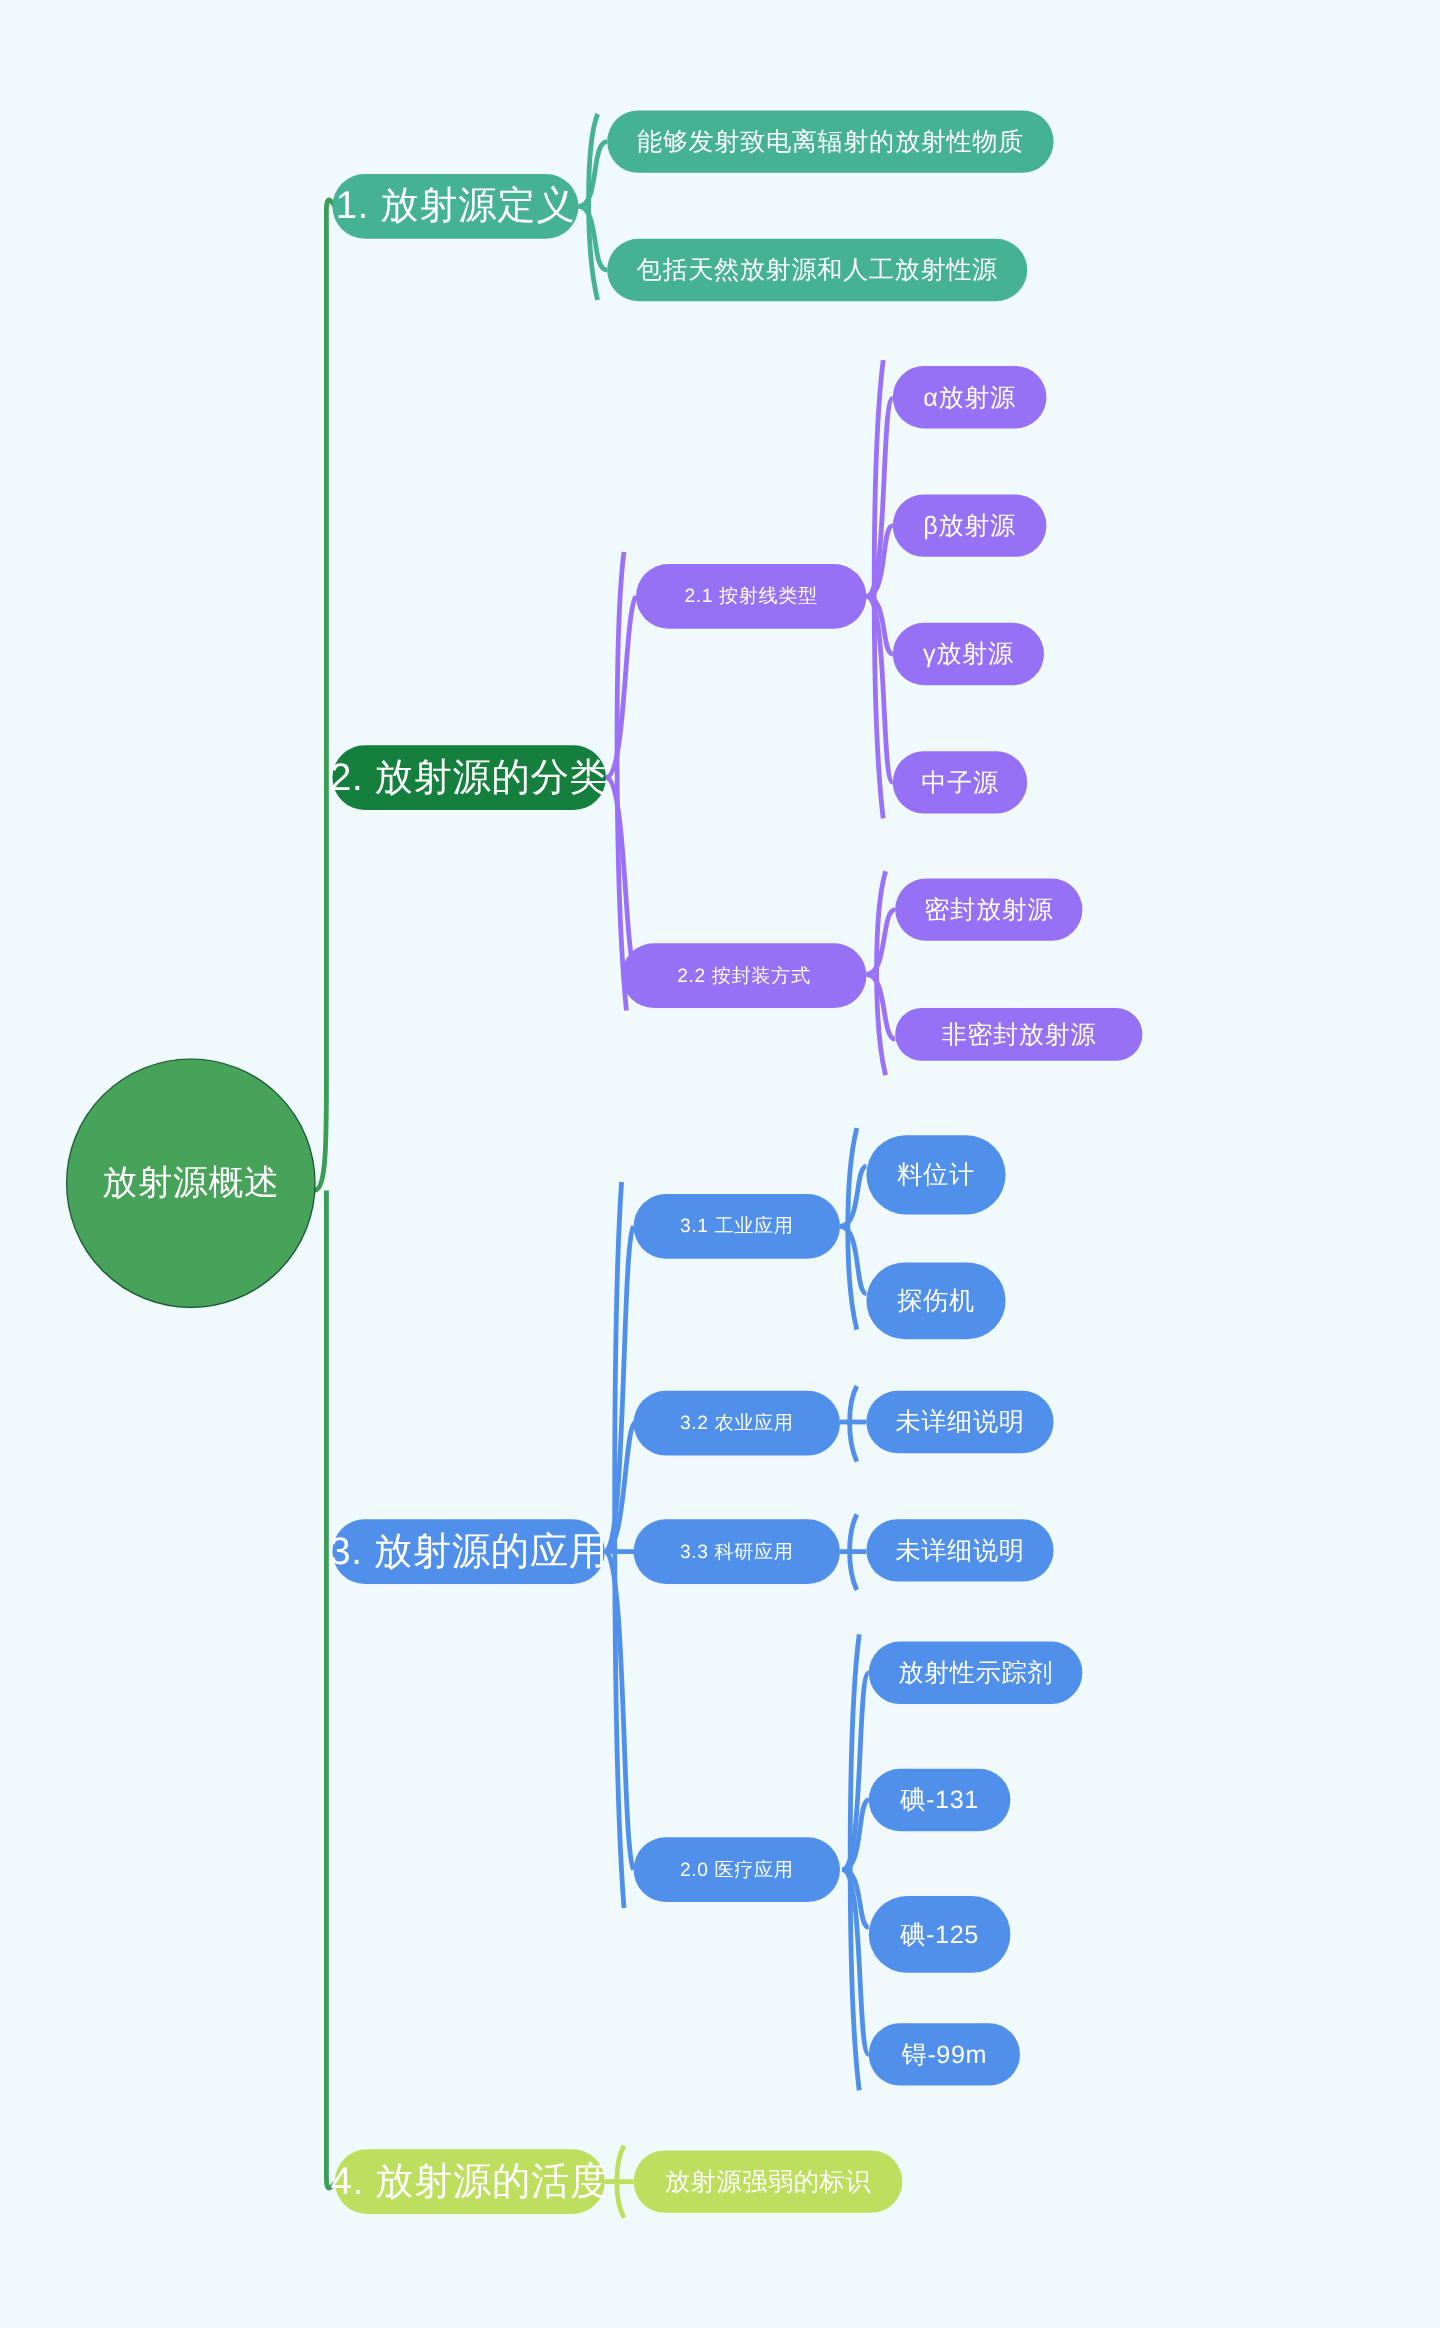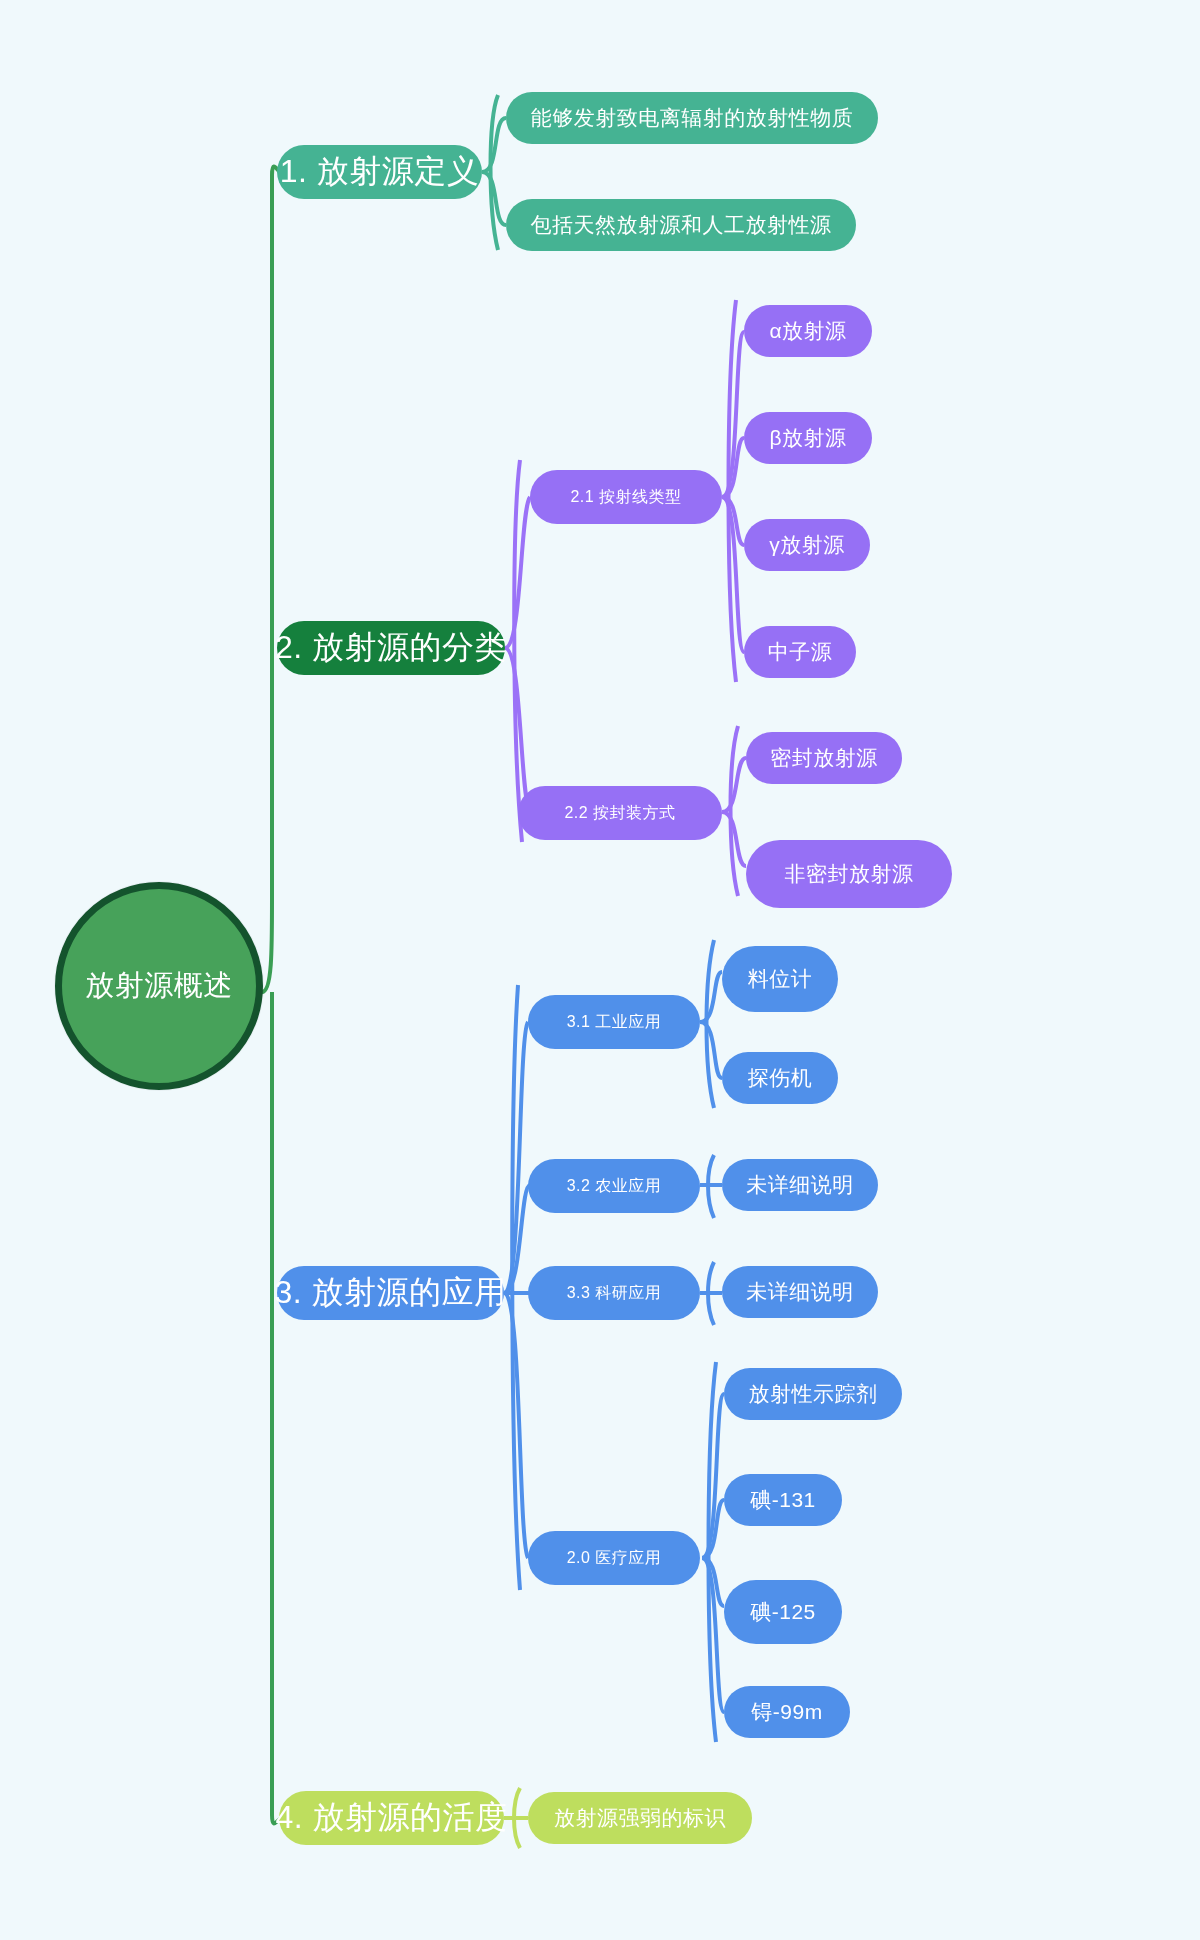--- a/index.html
+++ b/index.html
@@ -18,21 +18,21 @@
     box-sizing:border-box;
     display:flex;align-items:center;justify-content:center;
     color:#ffffff;
     white-space:nowrap;
     letter-spacing:.5px;
   }
 
   
   .root{
     border-radius:50%;
-    border:7px solid #14532d;
+    border:1px solid #14532d;
     background:#47a25a;
     font-size:29px;
     box-shadow:0 0 0 1px rgba(0,0,0,.04);
   }
 
   
   .pill{border-radius:999px;}
 
   .lvl1{font-size:32px;}
   .lvl2{font-size:16px;}
@@ -134,35 +134,35 @@
   <div class="node pill leaf c-purple-l" style="left:744px;top:626px;width:112px;height:52px;">
     <span>中子源</span>
   </div>
 
   <div class="node pill lvl2 c-purple-l" style="left:518px;top:786px;width:204px;height:54px;">
     <span>2.2 按封装方式</span>
   </div>
   <div class="node pill leaf c-purple-l" style="left:746px;top:732px;width:156px;height:52px;">
     <span>密封放射源</span>
   </div>
-  <div class="node pill leaf c-purple-l" style="left:746px;top:840px;width:206px;height:68px;">
+  <div class="node pill leaf c-purple-l" style="left:746px;top:840px;width:206px;height:44px;">
     <span>非密封放射源</span>
   </div>
 
   <div class="node pill lvl1 c-blue" style="left:277px;top:1266px;width:227px;height:54px;justify-content:center;">
     <span>3. 放射源的应用</span>
   </div>
 
   <div class="node pill lvl2 c-blue" style="left:528px;top:995px;width:172px;height:54px;">
     <span>3.1 工业应用</span>
   </div>
   <div class="node pill leaf c-blue" style="left:722px;top:946px;width:116px;height:66px;">
     <span>料位计</span>
   </div>
-  <div class="node pill leaf c-blue" style="left:722px;top:1052px;width:116px;height:52px;">
+  <div class="node pill leaf c-blue" style="left:722px;top:1052px;width:116px;height:64px;">
     <span>探伤机</span>
   </div>
 
   <div class="node pill lvl2 c-blue" style="left:528px;top:1159px;width:172px;height:54px;">
     <span>3.2 农业应用</span>
   </div>
   <div class="node pill leaf c-blue" style="left:722px;top:1159px;width:156px;height:52px;">
     <span>未详细说明</span>
   </div>
 

